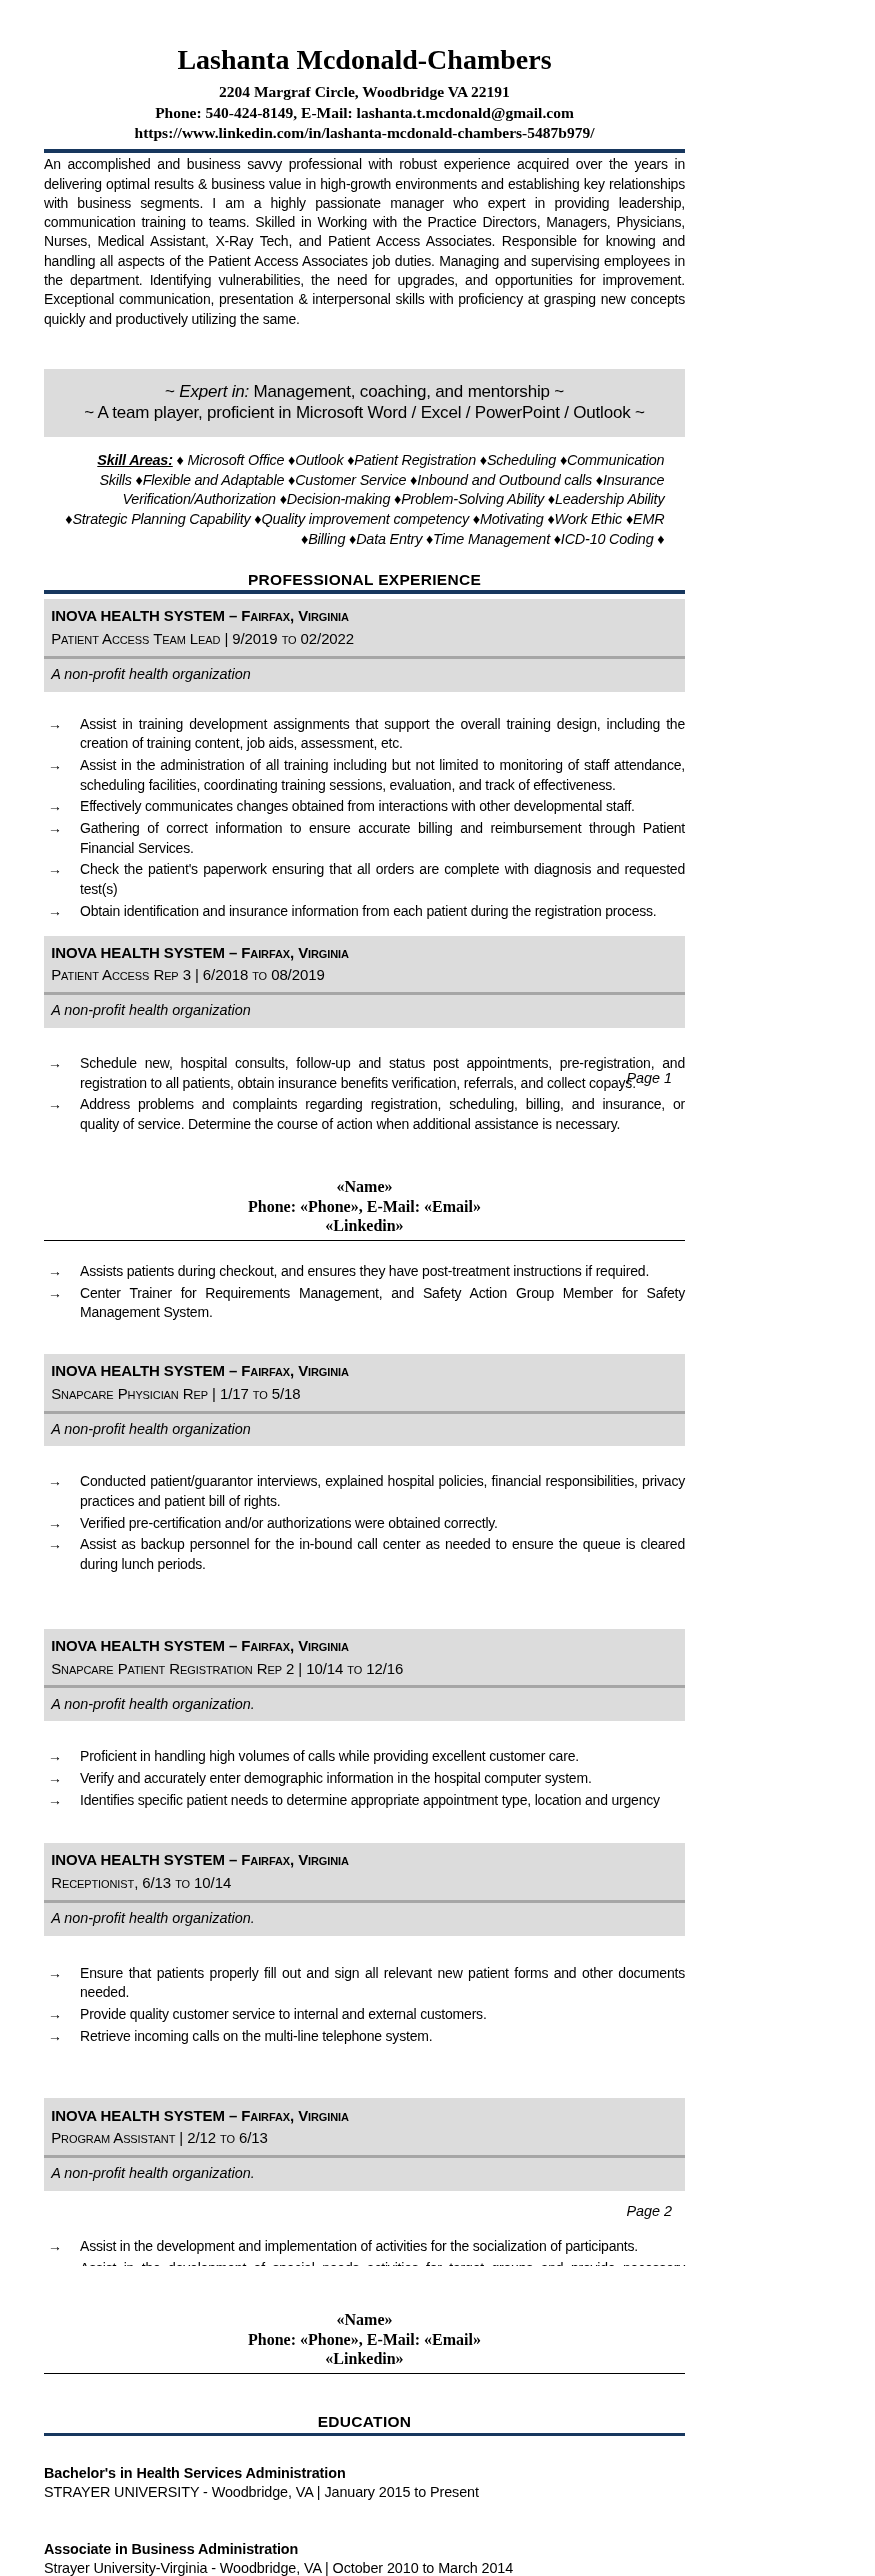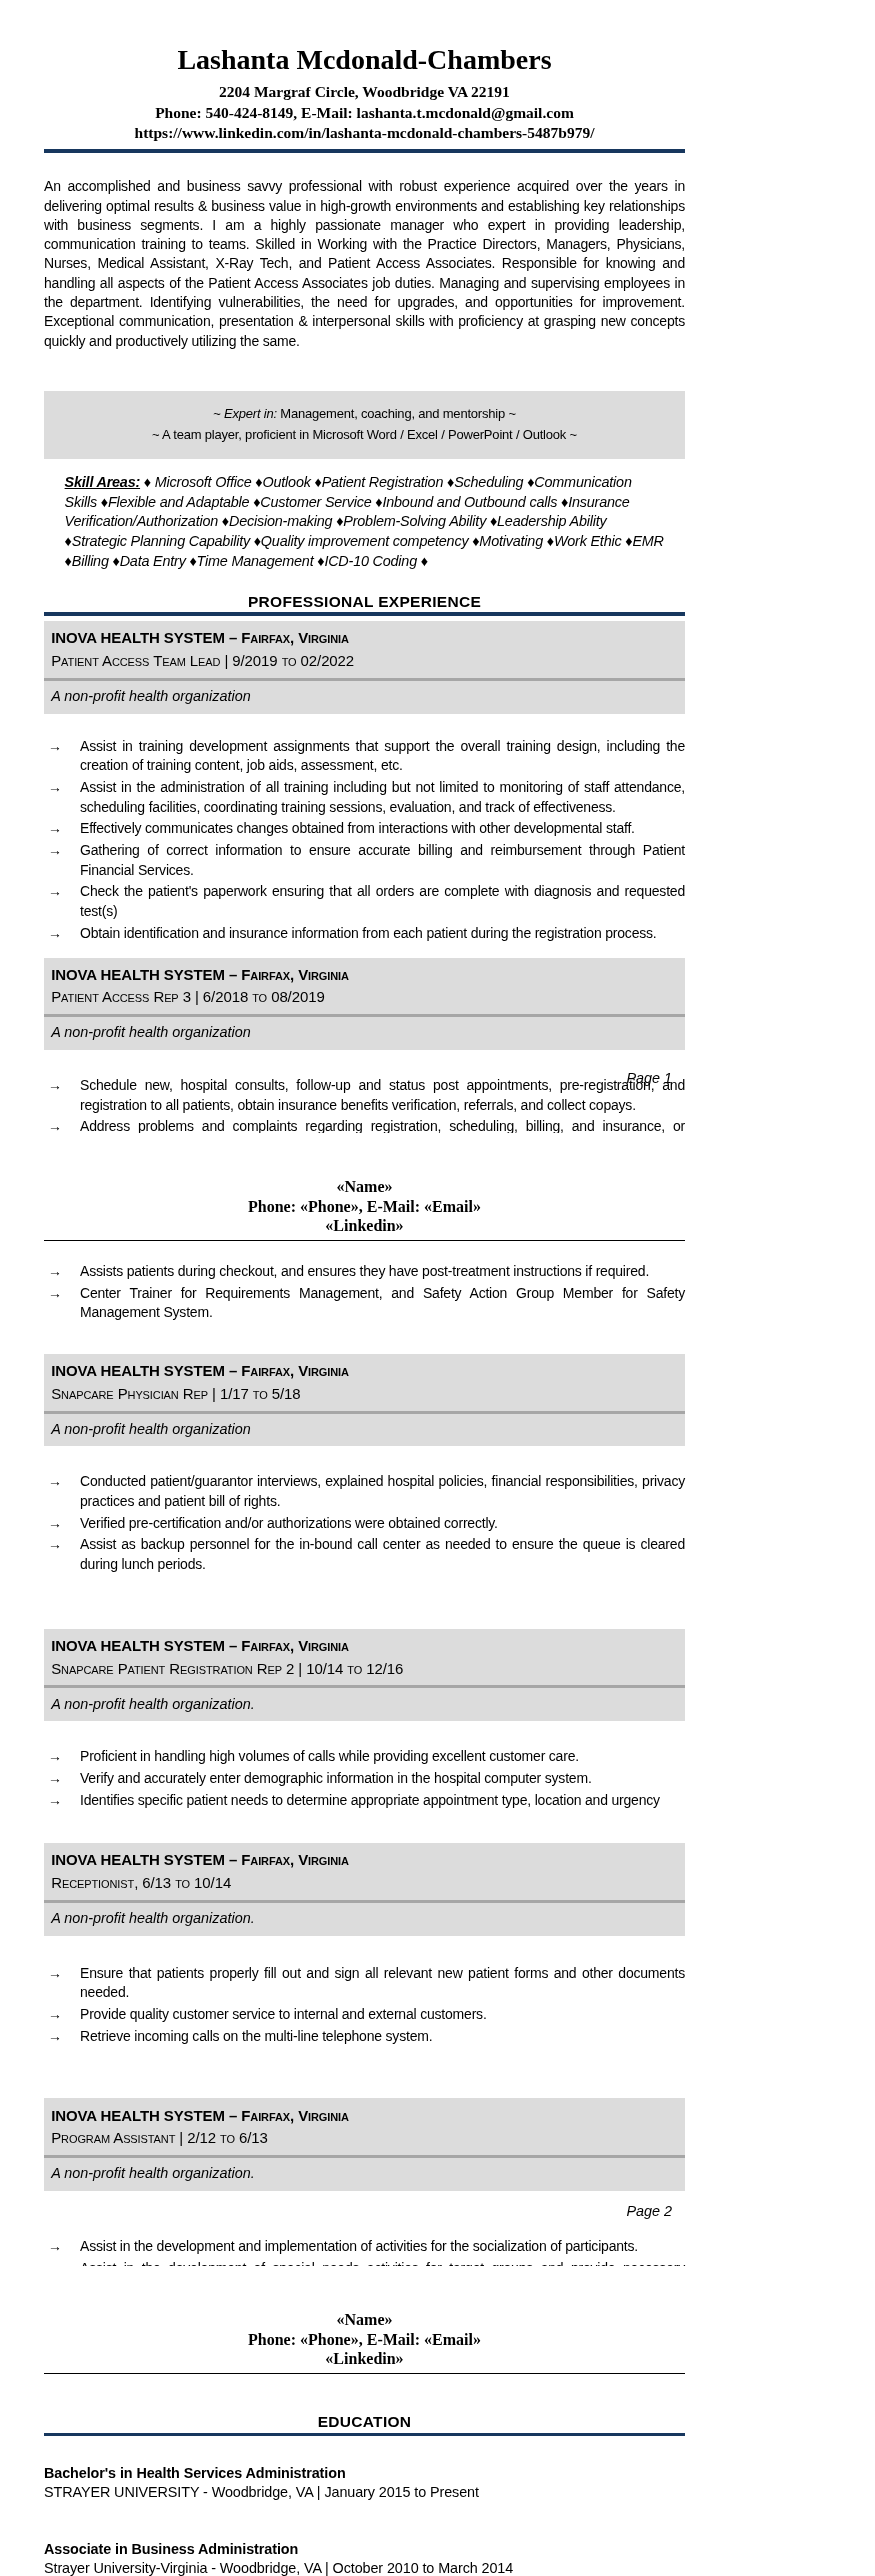--- a/index.html
+++ b/index.html
@@ -40,41 +40,41 @@
 
   .subtitle {
     margin-top: 25px;
     text-align: center;
     font-weight: bold;
     font-size: 18px;
     line-height: 20.6px;
     letter-spacing: -0.2px;
   }
   .summary {
-    margin-top: 24px;
+    margin-top: 2px;
     font-size: 14px;
     line-height: 19.3px;
     text-align: justify;
     letter-spacing: -0.2px;
   }
 
   .expert-box {
     margin-top: 40px;
     background: #DCDCDC;
     padding: 13.4px 10.3px;
     text-align: center;
-    font-size: 13px;
+    font-size: 17px;
     line-height: 20.6px;
     letter-spacing: -0.2px;
   }
   .expert-box .em { font-style: italic; }
 
   .skills {
     margin-top: 14.4px;
-    text-align: left;
+    text-align: right;
     font-style: italic;
     font-size: 14.4px;
     line-height: 19.6px;
     letter-spacing: -0.2px;
     padding: 0 20.6px;
   }
   .skills .label { font-weight: bold; text-decoration: underline; }
 
   .sec-head {
     margin-top: 21.6px;

